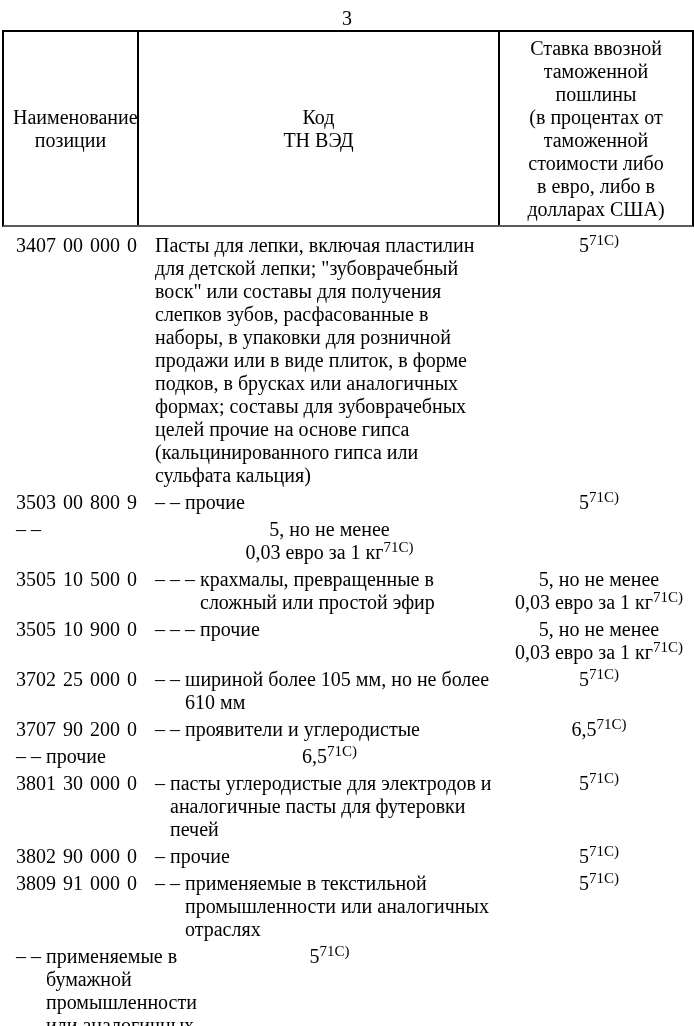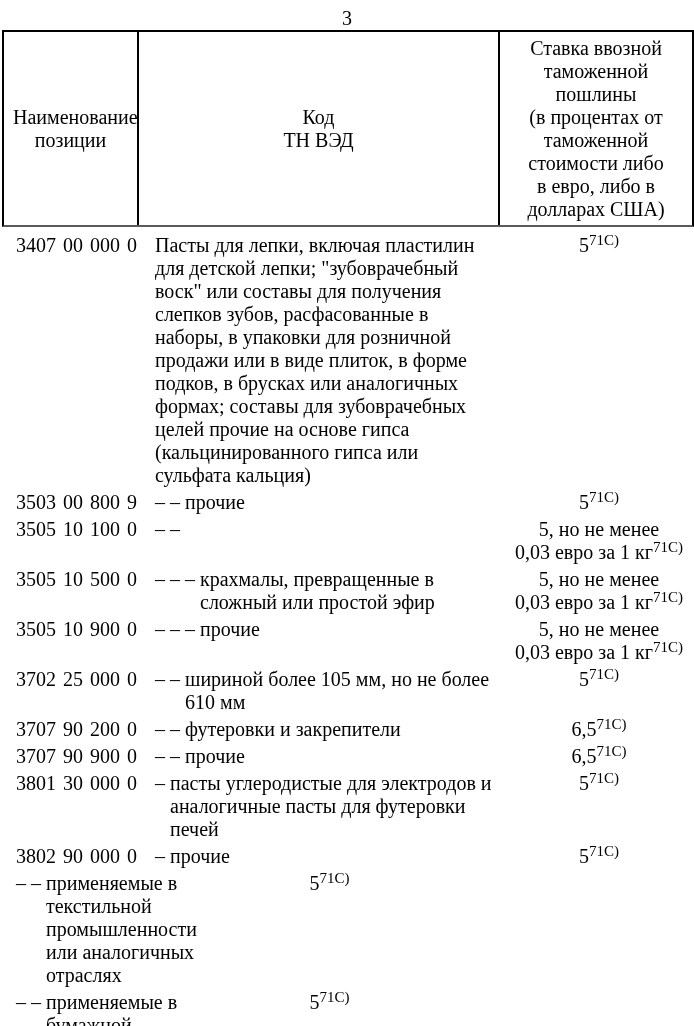--- a/index.html
+++ b/index.html
@@ -129,21 +129,20 @@
       </div>
       <div class="row">
         <div class="cell code">3503 00 800 9</div>
         <div class="cell desc">
           <span class="prefix">– – </span>
           <span class="dtext">прочие</span>
         </div>
         <div class="cell rate">5<sup>71С)</sup></div>
       </div>
       <div class="row">
-        <div class="cell code">3505 10 100 0</div>
         <div class="cell desc">
           <span class="prefix">– – </span>
         </div>
         <div class="cell rate">5, но не менее<br>0,03 евро за 1 кг<sup>71С)</sup></div>
       </div>
       <div class="row">
         <div class="cell code">3505 10 500 0</div>
         <div class="cell desc">
           <span class="prefix">– – – </span>
           <span class="dtext">крахмалы, превращенные в
@@ -165,26 +164,25 @@
           <span class="prefix">– – </span>
           <span class="dtext">шириной более 105 мм, но не более
 610 мм</span>
         </div>
         <div class="cell rate">5<sup>71С)</sup></div>
       </div>
       <div class="row">
         <div class="cell code">3707 90 200 0</div>
         <div class="cell desc">
           <span class="prefix">– – </span>
-          <span class="dtext">футеровки и закрепители</span>
+          <span class="dtext">проявители и углеродистые</span>
         </div>
         <div class="cell rate">6,5<sup>71С)</sup></div>
       </div>
       <div class="row">
-        <div class="cell code">3707 90 900 0</div>
         <div class="cell desc">
           <span class="prefix">– – </span>
           <span class="dtext">прочие</span>
         </div>
         <div class="cell rate">6,5<sup>71С)</sup></div>
       </div>
       <div class="row">
         <div class="cell code">3801 30 000 0</div>
         <div class="cell desc">
           <span class="prefix">– </span>
@@ -196,20 +194,21 @@
       </div>
       <div class="row">
         <div class="cell code">3802 90 000 0</div>
         <div class="cell desc">
           <span class="prefix">– </span>
           <span class="dtext">прочие</span>
         </div>
         <div class="cell rate">5<sup>71С)</sup></div>
       </div>
       <div class="row">
+        <div class="cell code">3809 91 000 0</div>
         <div class="cell desc">
           <span class="prefix">– – </span>
           <span class="dtext">применяемые в текстильной
 промышленности или аналогичных
 отраслях</span>
         </div>
         <div class="cell rate">5<sup>71С)</sup></div>
       </div>
       <div class="row">
         <div class="cell desc">

